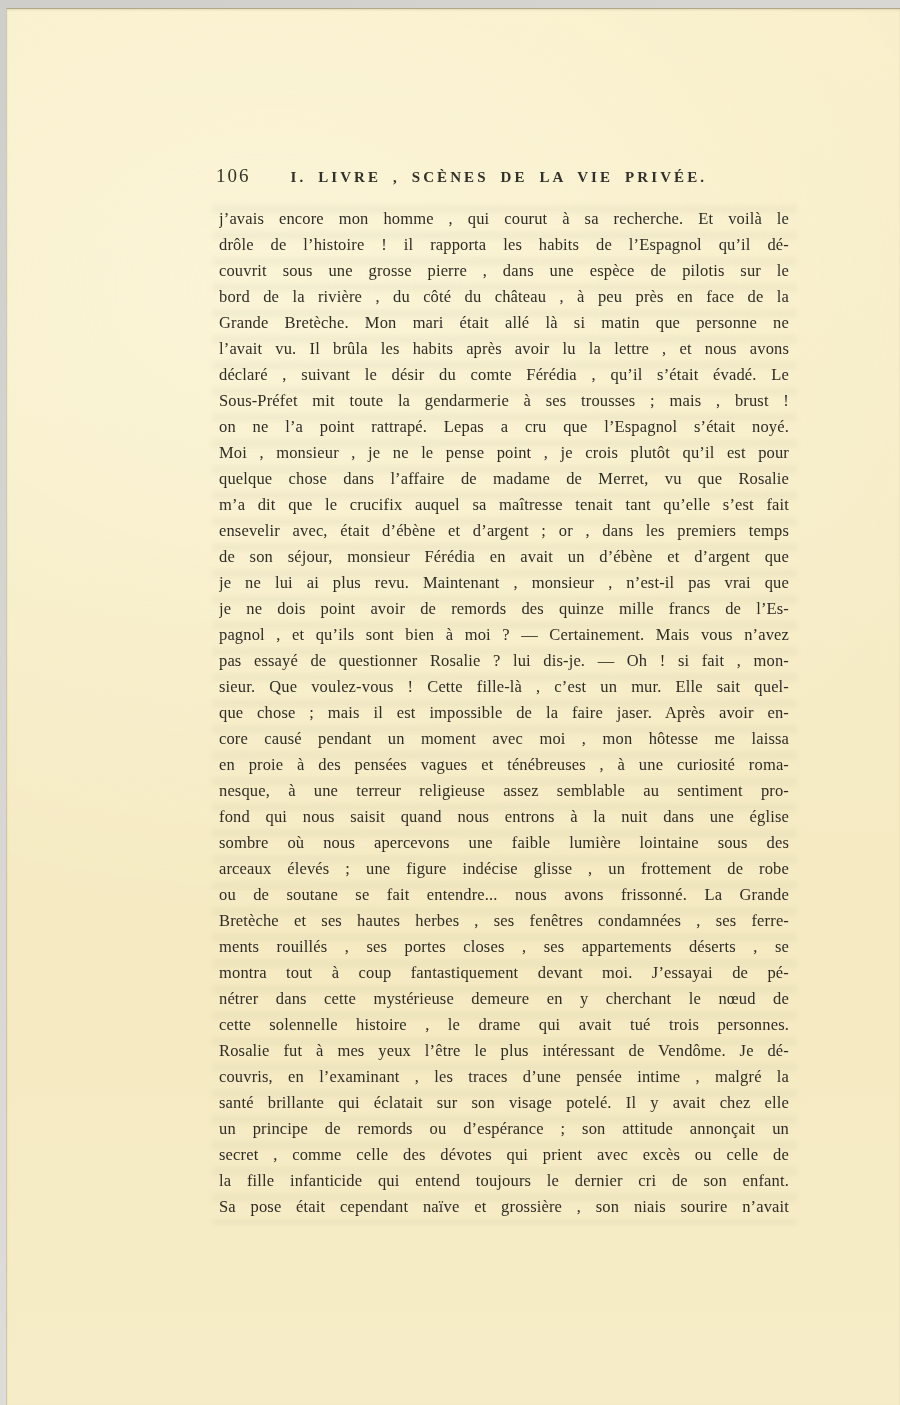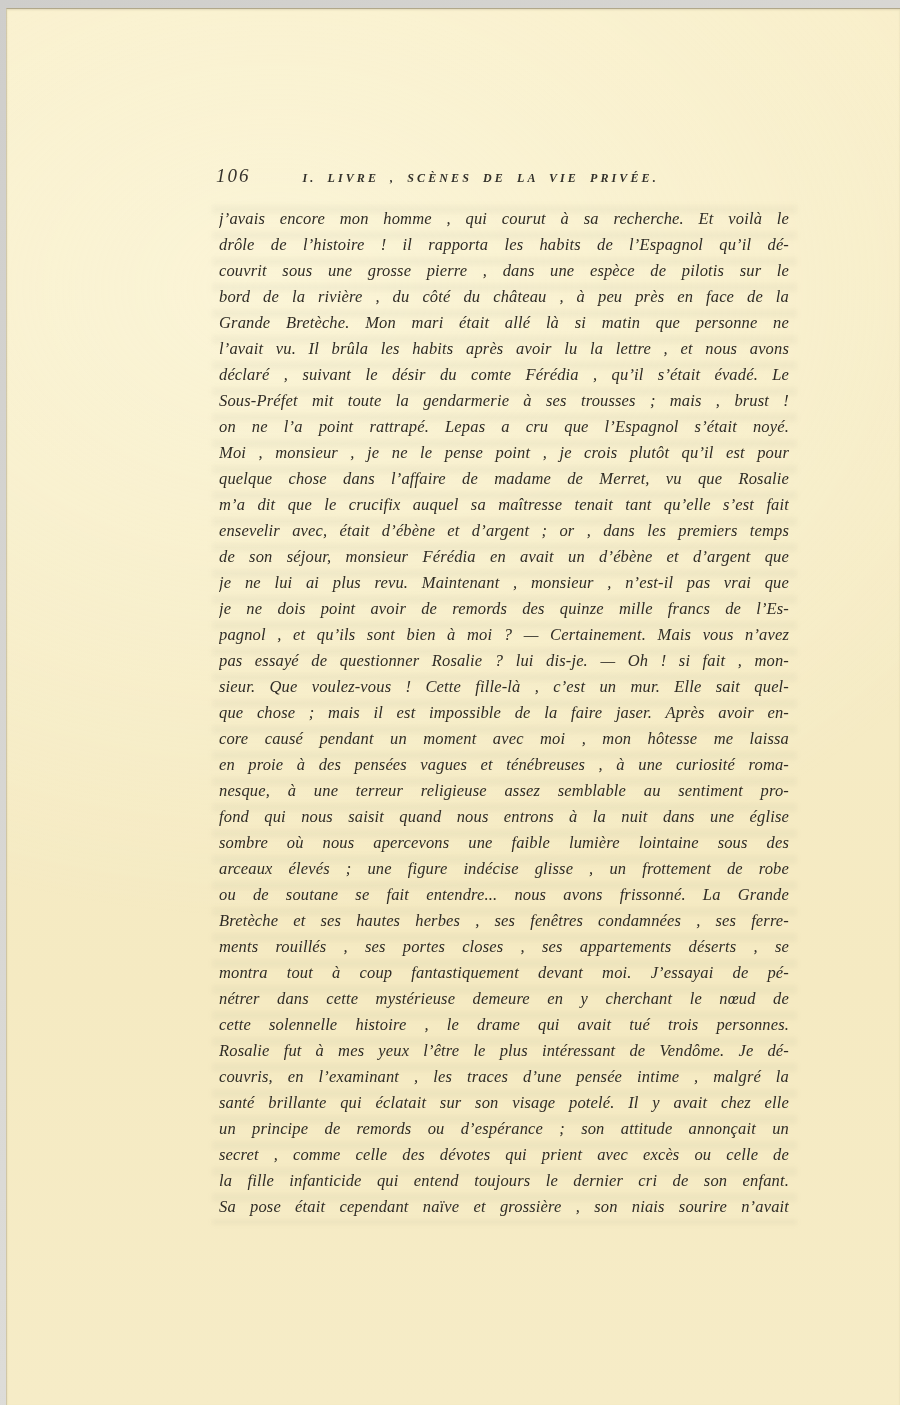--- a/index.html
+++ b/index.html
@@ -16,21 +16,20 @@
   }
   .page {
     position: absolute;
     left: 6px; top: 8px; right: 0; bottom: 0;
     background:
       radial-gradient(ellipse 1200px 900px at 30% 20%, rgba(255,252,230,0.5), rgba(255,252,230,0) 70%),
       linear-gradient(180deg, #f8eec9 0%, #f6ecc6 35%, #f5eac2 70%, #f6ecc7 100%);
     border-top: 1px solid rgba(95,86,66,0.45);
     border-left: 1px solid rgba(120,112,95,0.30);
     box-shadow: inset 0 1px 2px rgba(120,110,85,0.18);
-    font-style: italic;
   }
   
   .page::after {
     content: "";
     position: absolute;
     left: 205px; top: 196px; width: 585px; height: 1020px;
     background: repeating-linear-gradient(
       180deg,
       rgba(120,130,105,0.055) 0px, rgba(120,130,105,0.055) 9px,
       rgba(120,130,105,0) 9px, rgba(120,130,105,0) 26px);
@@ -43,22 +42,22 @@
     display: flex;
     align-items: baseline;
     color: #35322b;
   }
   .pagenum {
     font-size: 19px;
     letter-spacing: 2px;
     font-weight: 400;
   }
   .runtitle {
-    margin-left: 52px;
-    font-size: 12px;
+    margin-left: 40px;
+    font-size: 15px;
     font-weight: 700;
     letter-spacing: 3.1px;
     word-spacing: 5px;
     white-space: nowrap;
     color: #32302a;
   }
   .text-block {
     position: absolute;
     left: 212px; top: 197px; width: 570px;
     color: #2f2c26;

